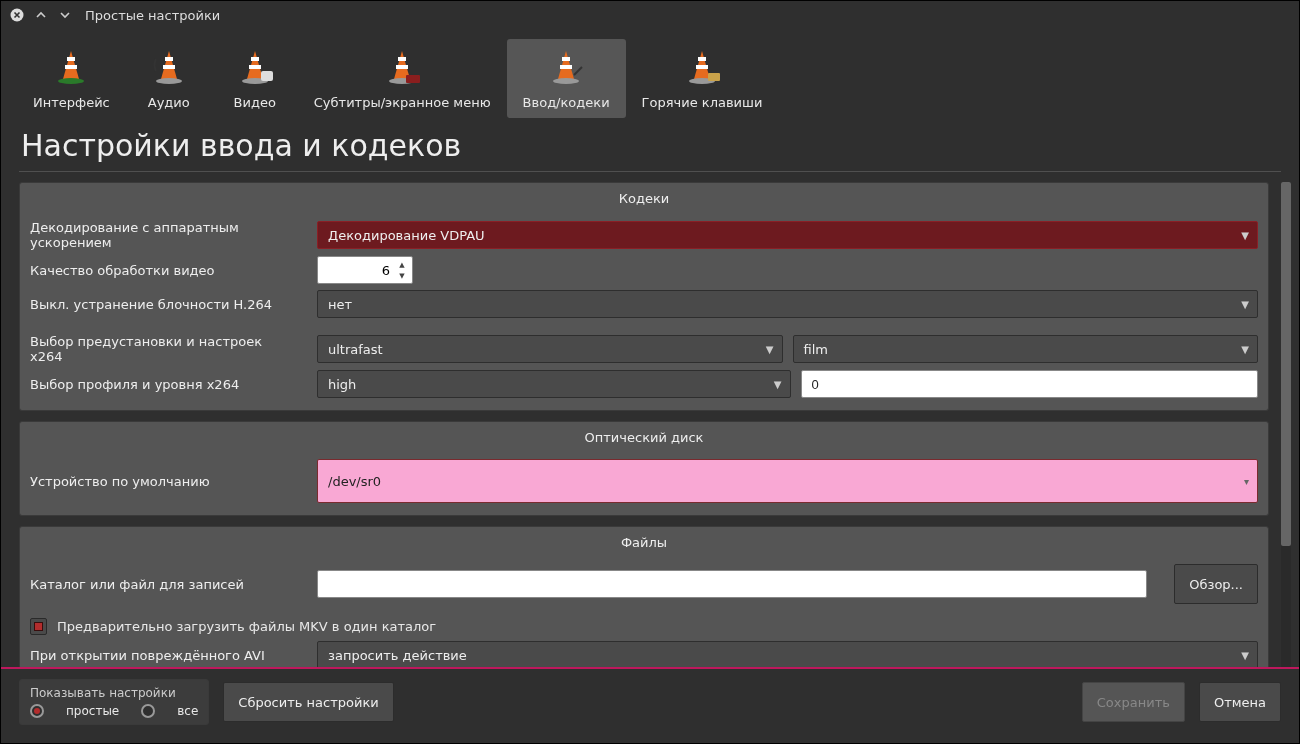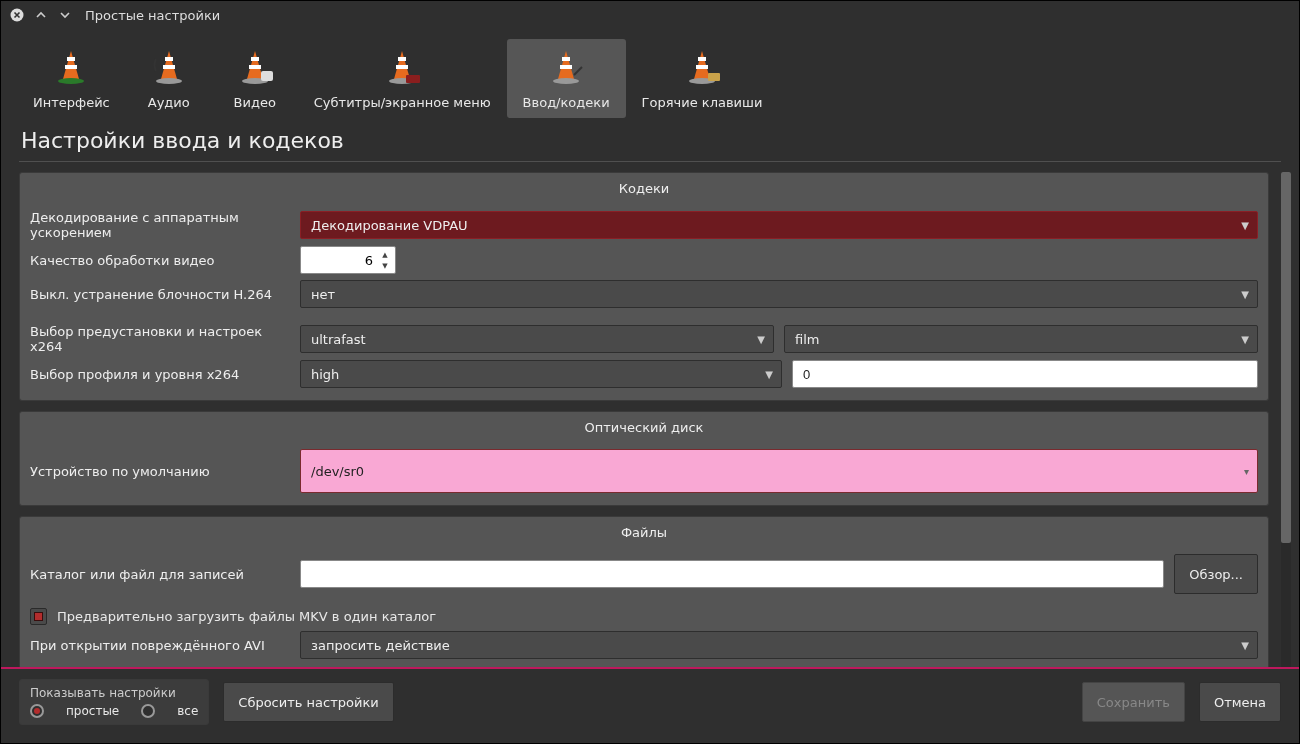--- a/index.html
+++ b/index.html
@@ -43,21 +43,21 @@
     padding: 6px 16px 8px 16px;
     cursor: pointer;
     border-radius: 3px;
     min-width: 86px;
   }
   .tab.active { background: #565656; }
   .tab .cone { width: 44px; height: 44px; display:flex; align-items:center; justify-content:center;}
   .tab .label { margin-top: 6px; font-size: 13px; }
   .heading-row {
     padding: 10px 20px 8px 20px;
-    font-size: 22px;
+    font-size: 30px;
     color: #eee;
   }
   .hr-line { height: 1px; background: #505050; margin: 0 18px 10px 18px; }
   .content-wrap {
     flex: 1;
     display: flex;
     padding: 0 6px 0 18px;
     overflow: hidden;
   }
   .content {
@@ -85,21 +85,21 @@
   }
   .group-title {
     text-align: center;
     padding: 8px 0;
     font-size: 13px;
     color: #eee;
   }
   .row {
     display: flex;
     align-items: center;
-    gap: 10px;
+    gap: 27px;
     margin-top: 6px;
     min-height: 28px;
   }
   .row-label {
     width: 260px;
     font-size: 13px;
     color: #eee;
   }
   .select {
     flex: 1;

